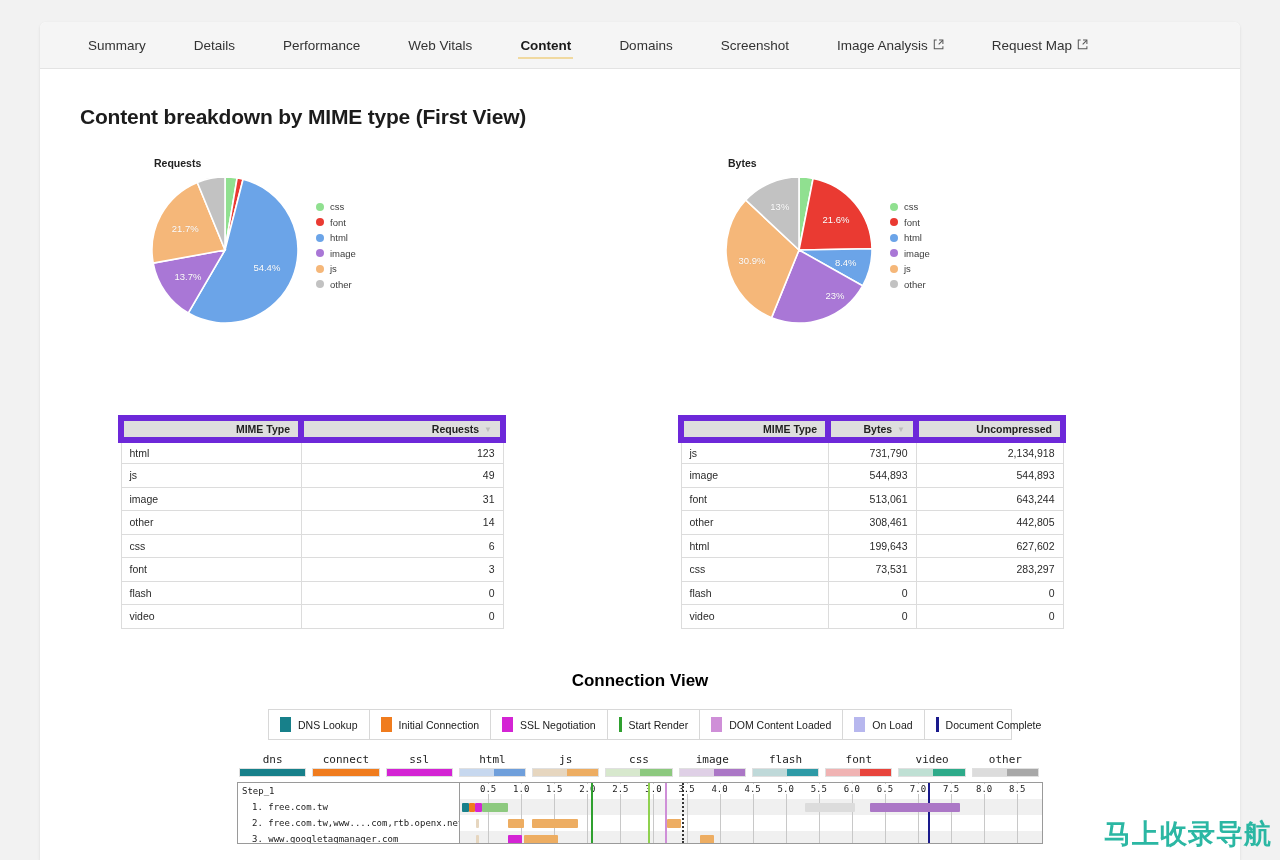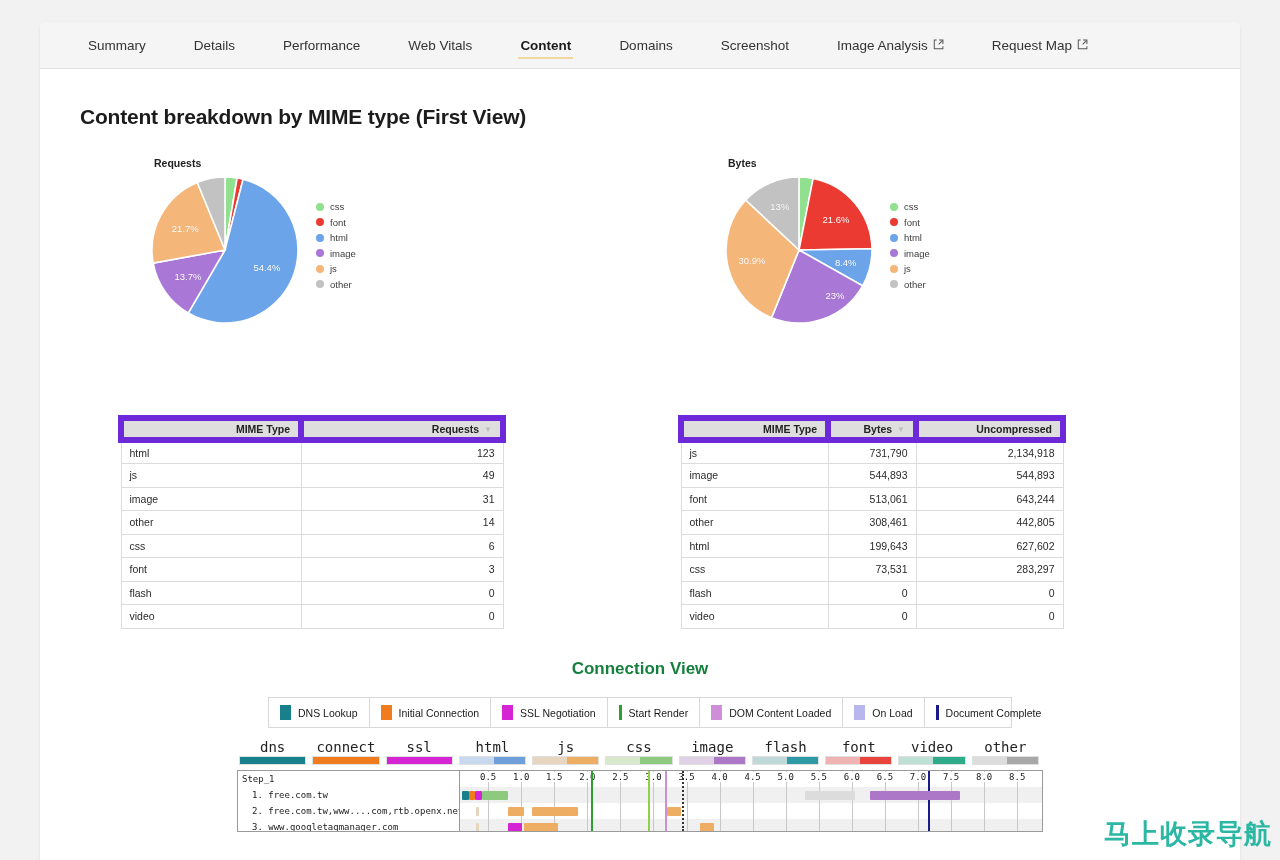--- a/index.html
+++ b/index.html
@@ -107,22 +107,22 @@
   table.mime td.num  { text-align: right; }
   table.mime.left  td.num { width: 205px; }
   table.mime.right td.num.bytes { width: 100px; }
   table.mime.right td.num.unc   { width: 165px; }
   table.mime.right th.c1 { width: 123px; }
   table.mime.right th.c2 { width: 100px; }
   .sort-caret { display: inline-block; margin-left: 5px; color: #bdbdbd; font-size: 8px; vertical-align: 1px; }
 
   
   .conn-title {
-    text-align: center; font-size: 17px; font-weight: bold; color: #15803d;
-    margin-top: 18px;
+    text-align: center; font-size: 17px; font-weight: bold; color: #000000;
+    margin-top: 30px;
   }
   .conn-legend {
     margin: 18px auto 0 auto;
     width: 744px;
     display: flex;
     border: 1px solid #d8d8d8;
     background: #fff;
     height: 31px;
   }
   .cl-item {
@@ -138,21 +138,21 @@
 
   
   .waterfall {
     position: relative;
     margin: 14px auto 0 auto;
     width: 806px;
     font-family: "DejaVu Sans Mono", "Liberation Mono", monospace;
   }
   .wf-types { position: relative; height: 28px; }
   .wf-type { position: absolute; text-align: center; }
-  .wf-type-label { font-size: 14px; color: #222; line-height: 11px; }
+  .wf-type-label { font-size: 11px; color: #222; line-height: 11px; }
   .wf-type-bar { height: 9px; margin-top: 3px; border: 1px solid rgba(0,0,0,.12); display: flex; }
   .wf-type-bar i { display: block; height: 100%; }
   .wf-grid {
     position: relative;
     border: 1px solid #9a9a9a;
     background: #fff;
     height: 62px;
     overflow: hidden;
   }
   .wf-left {

